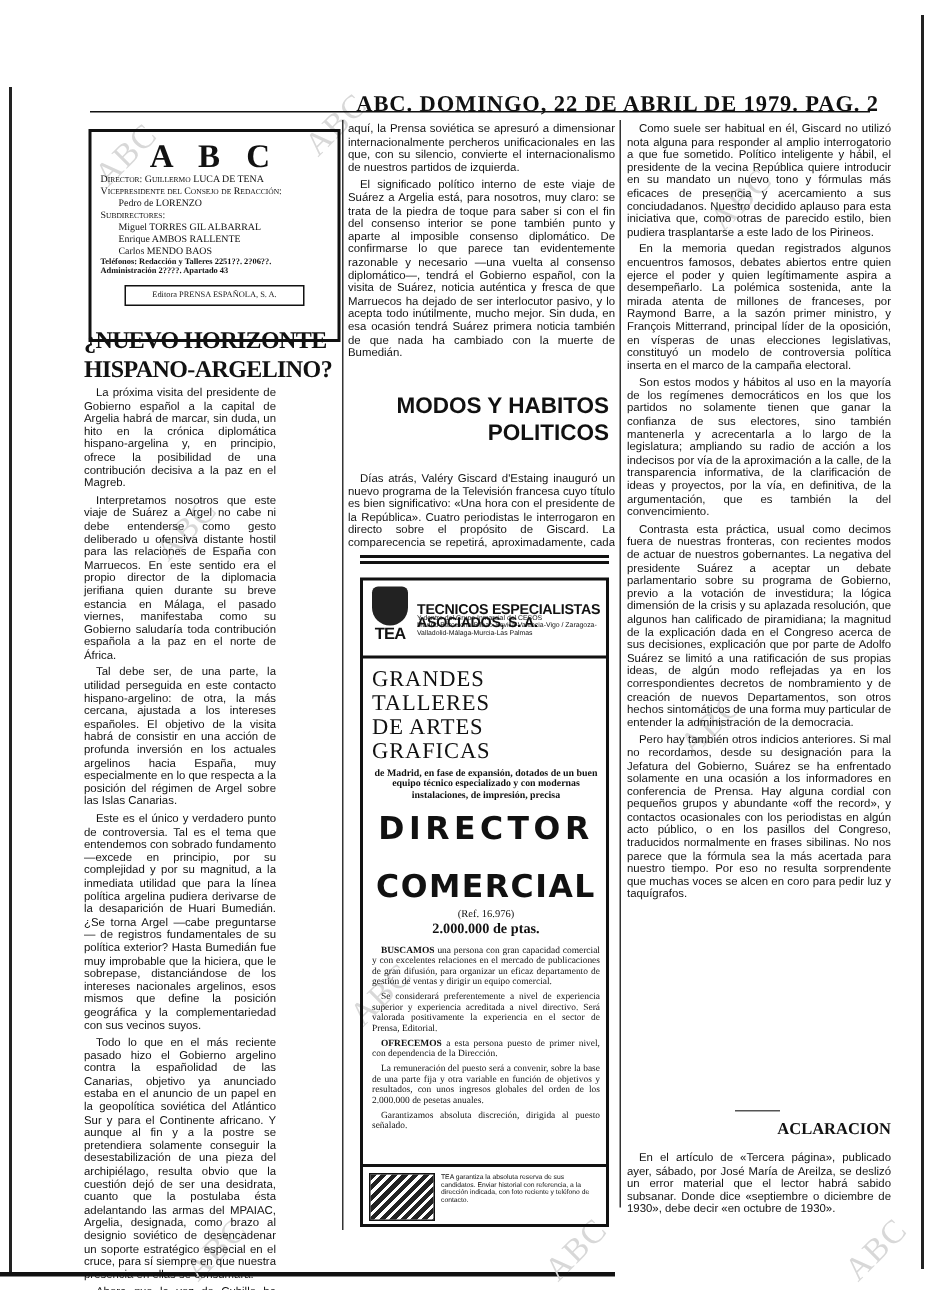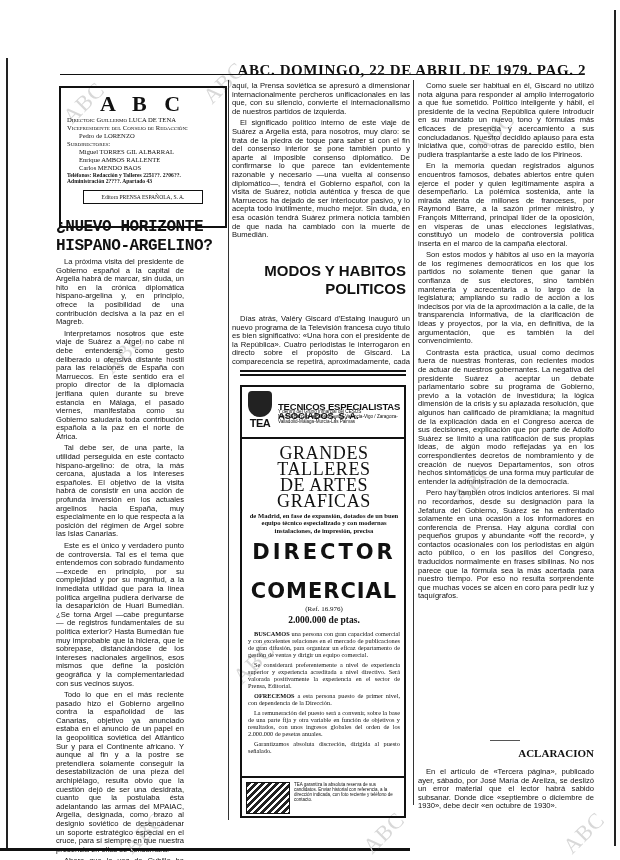--- a/index.html
+++ b/index.html
@@ -22,36 +22,36 @@
   .col-2b { left: 232px; width: 178px; top: 315px; }
   .col-3 { left: 418px; width: 176px; top: 82px; }
   .vrule { position: absolute; width: 1px; background: #333; }
 
   .masthead { position: absolute; left: 59px; top: 86px; width: 168px; height: 142px; border: 2px solid #111; padding: 4px 6px; font-family: "Liberation Serif", serif; font-size: 6.6px; line-height: 8px; }
   .masthead .logo { text-align: center; font-size: 22px; font-weight: bold; letter-spacing: 6px; line-height: 24px; }
   .masthead .indent { padding-left: 12px; }
   .masthead .sc { font-variant: small-caps; }
   .publisher { position: absolute; left: 83px; top: 190px; width: 120px; height: 14px; border: 1px solid #111; font-family: "Liberation Serif", serif; font-size: 5.6px; text-align: center; line-height: 12px; background: #fff; }
 
-  .headline-1 { position: absolute; left: 56px; top: 218px; width: 170px; font-family: Liberation Mono, monospace; font-weight: bold; font-size: 16px; line-height: 19px; letter-spacing: -0.4px; }
+  .headline-1 { position: absolute; left: 56px; top: 218px; width: 170px; font-family: Liberation Serif, serif; font-weight: bold; font-size: 16px; line-height: 19px; letter-spacing: -0.4px; }
   .headline-2 { position: absolute; left: 236px; top: 262px; width: 170px; font-family: "Liberation Sans", sans-serif; font-weight: bold; font-size: 15px; line-height: 18px; text-align: right; }
   .headline-3 { position: absolute; left: 418px; top: 747px; width: 176px; font-family: "Liberation Serif", serif; font-weight: bold; font-size: 11px; text-align: right; }
   .sep-small { position: absolute; left: 490px; top: 740px; width: 30px; height: 1px; background: #555; }
 
   .ad-rules { position: absolute; left: 240px; top: 370px; width: 166px; }
   .ad-rules div { height: 2px; background: #111; margin-bottom: 2px; }
   .ad { position: absolute; left: 240px; top: 385px; width: 166px; height: 433px; border: 2px solid #111; }
   .ad-tea { position: absolute; left: 0; top: 0; width: 162px; height: 52px; border-bottom: 2px solid #111; padding: 3px; }
   .ad-logo { position: absolute; left: 4px; top: 4px; width: 28px; height: 44px; }
   .ad-logo .shield { width: 24px; height: 26px; background: #222; border-radius: 4px 4px 12px 12px; margin: 0 auto; }
   .ad-logo .tea { font-family: "Liberation Sans", sans-serif; font-weight: bold; font-size: 11px; text-align: center; letter-spacing: -0.5px; }
   .ad-company { position: absolute; left: 36px; top: 3px; width: 124px; font-family: "Liberation Sans", sans-serif; font-weight: bold; font-size: 9.5px; line-height: 9px; letter-spacing: -0.2px; margin-top: 12px; }
   .ad-sub { position: absolute; left: 36px; top: 22px; width: 124px; font-size: 4.6px; line-height: 5.2px; }
   .ad-body { position: absolute; left: 6px; top: 58px; width: 152px; }
-  .ad-title { font-family: "Liberation Serif", serif; font-size: 18px; line-height: 16px; text-align: center; letter-spacing: 0.6px; }
+  .ad-title { font-family: "Liberation Serif", serif; font-size: 15px; line-height: 16px; text-align: left; letter-spacing: 0.6px; }
   .ad-intro { font-family: "Liberation Serif", serif; font-size: 6.6px; line-height: 7.3px; text-align: center; margin-top: 3px; font-weight: bold; }
   .ad-position { font-family: "DejaVu Sans", sans-serif; font-weight: bold; font-size: 21px; line-height: 23px; text-align: center; letter-spacing: 3px; margin-top: 7px; }
   .ad-position.l2 { letter-spacing: 1px; margin-top: 16px; }
   .ad-ref { font-family: "Liberation Serif", serif; font-size: 7px; text-align: center; margin-top: 2px; }
   .ad-salary { font-family: "Liberation Serif", serif; font-weight: bold; font-size: 9.5px; text-align: center; margin-top: 2px; }
   .ad-text { font-family: "Liberation Serif", serif; font-size: 6.3px; line-height: 7px; text-align: justify; margin-top: 5px; }
   .ad-text p { margin-bottom: 3px; text-indent: 6px; }
   .ad-text .lead { font-weight: bold; }
   .ad-footer { position: absolute; left: 0; bottom: 0; width: 162px; height: 40px; border-top: 2px solid #111; }
   .ad-footer .pic { position: absolute; left: 4px; top: 4px; width: 44px; height: 32px; background: repeating-linear-gradient(135deg, #222 0 3px, #fff 3px 5px); border: 1px solid #111; }

